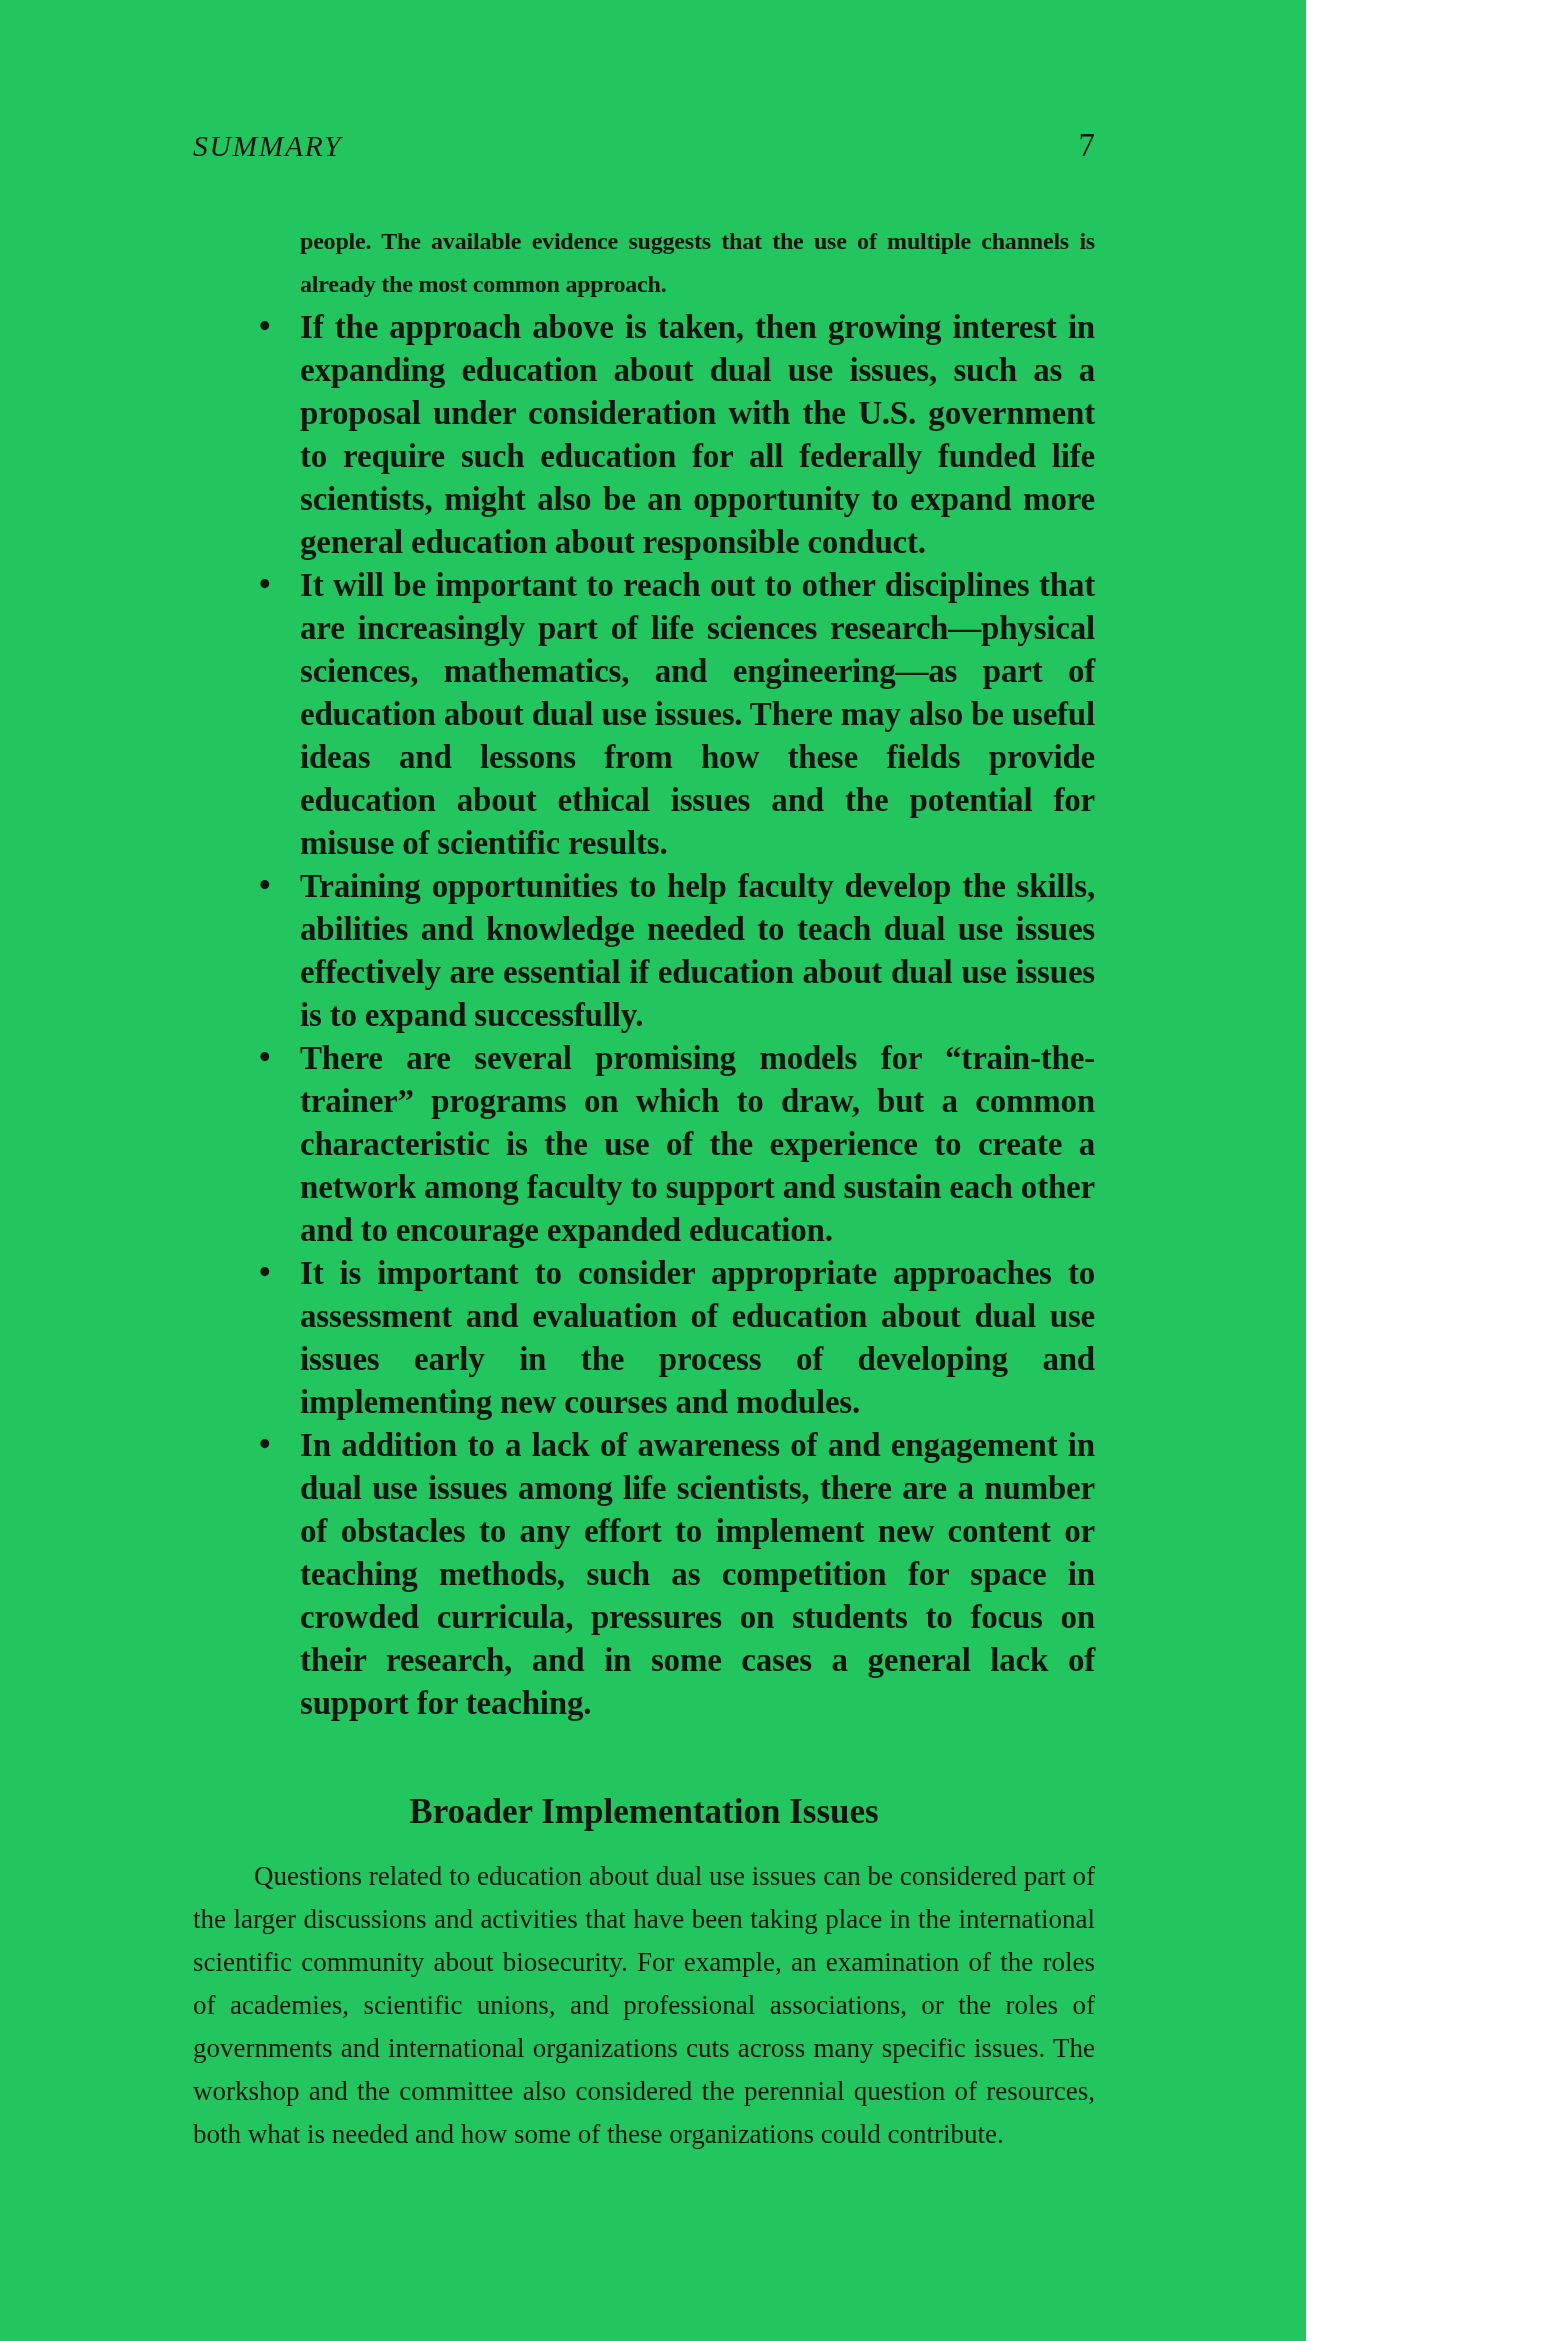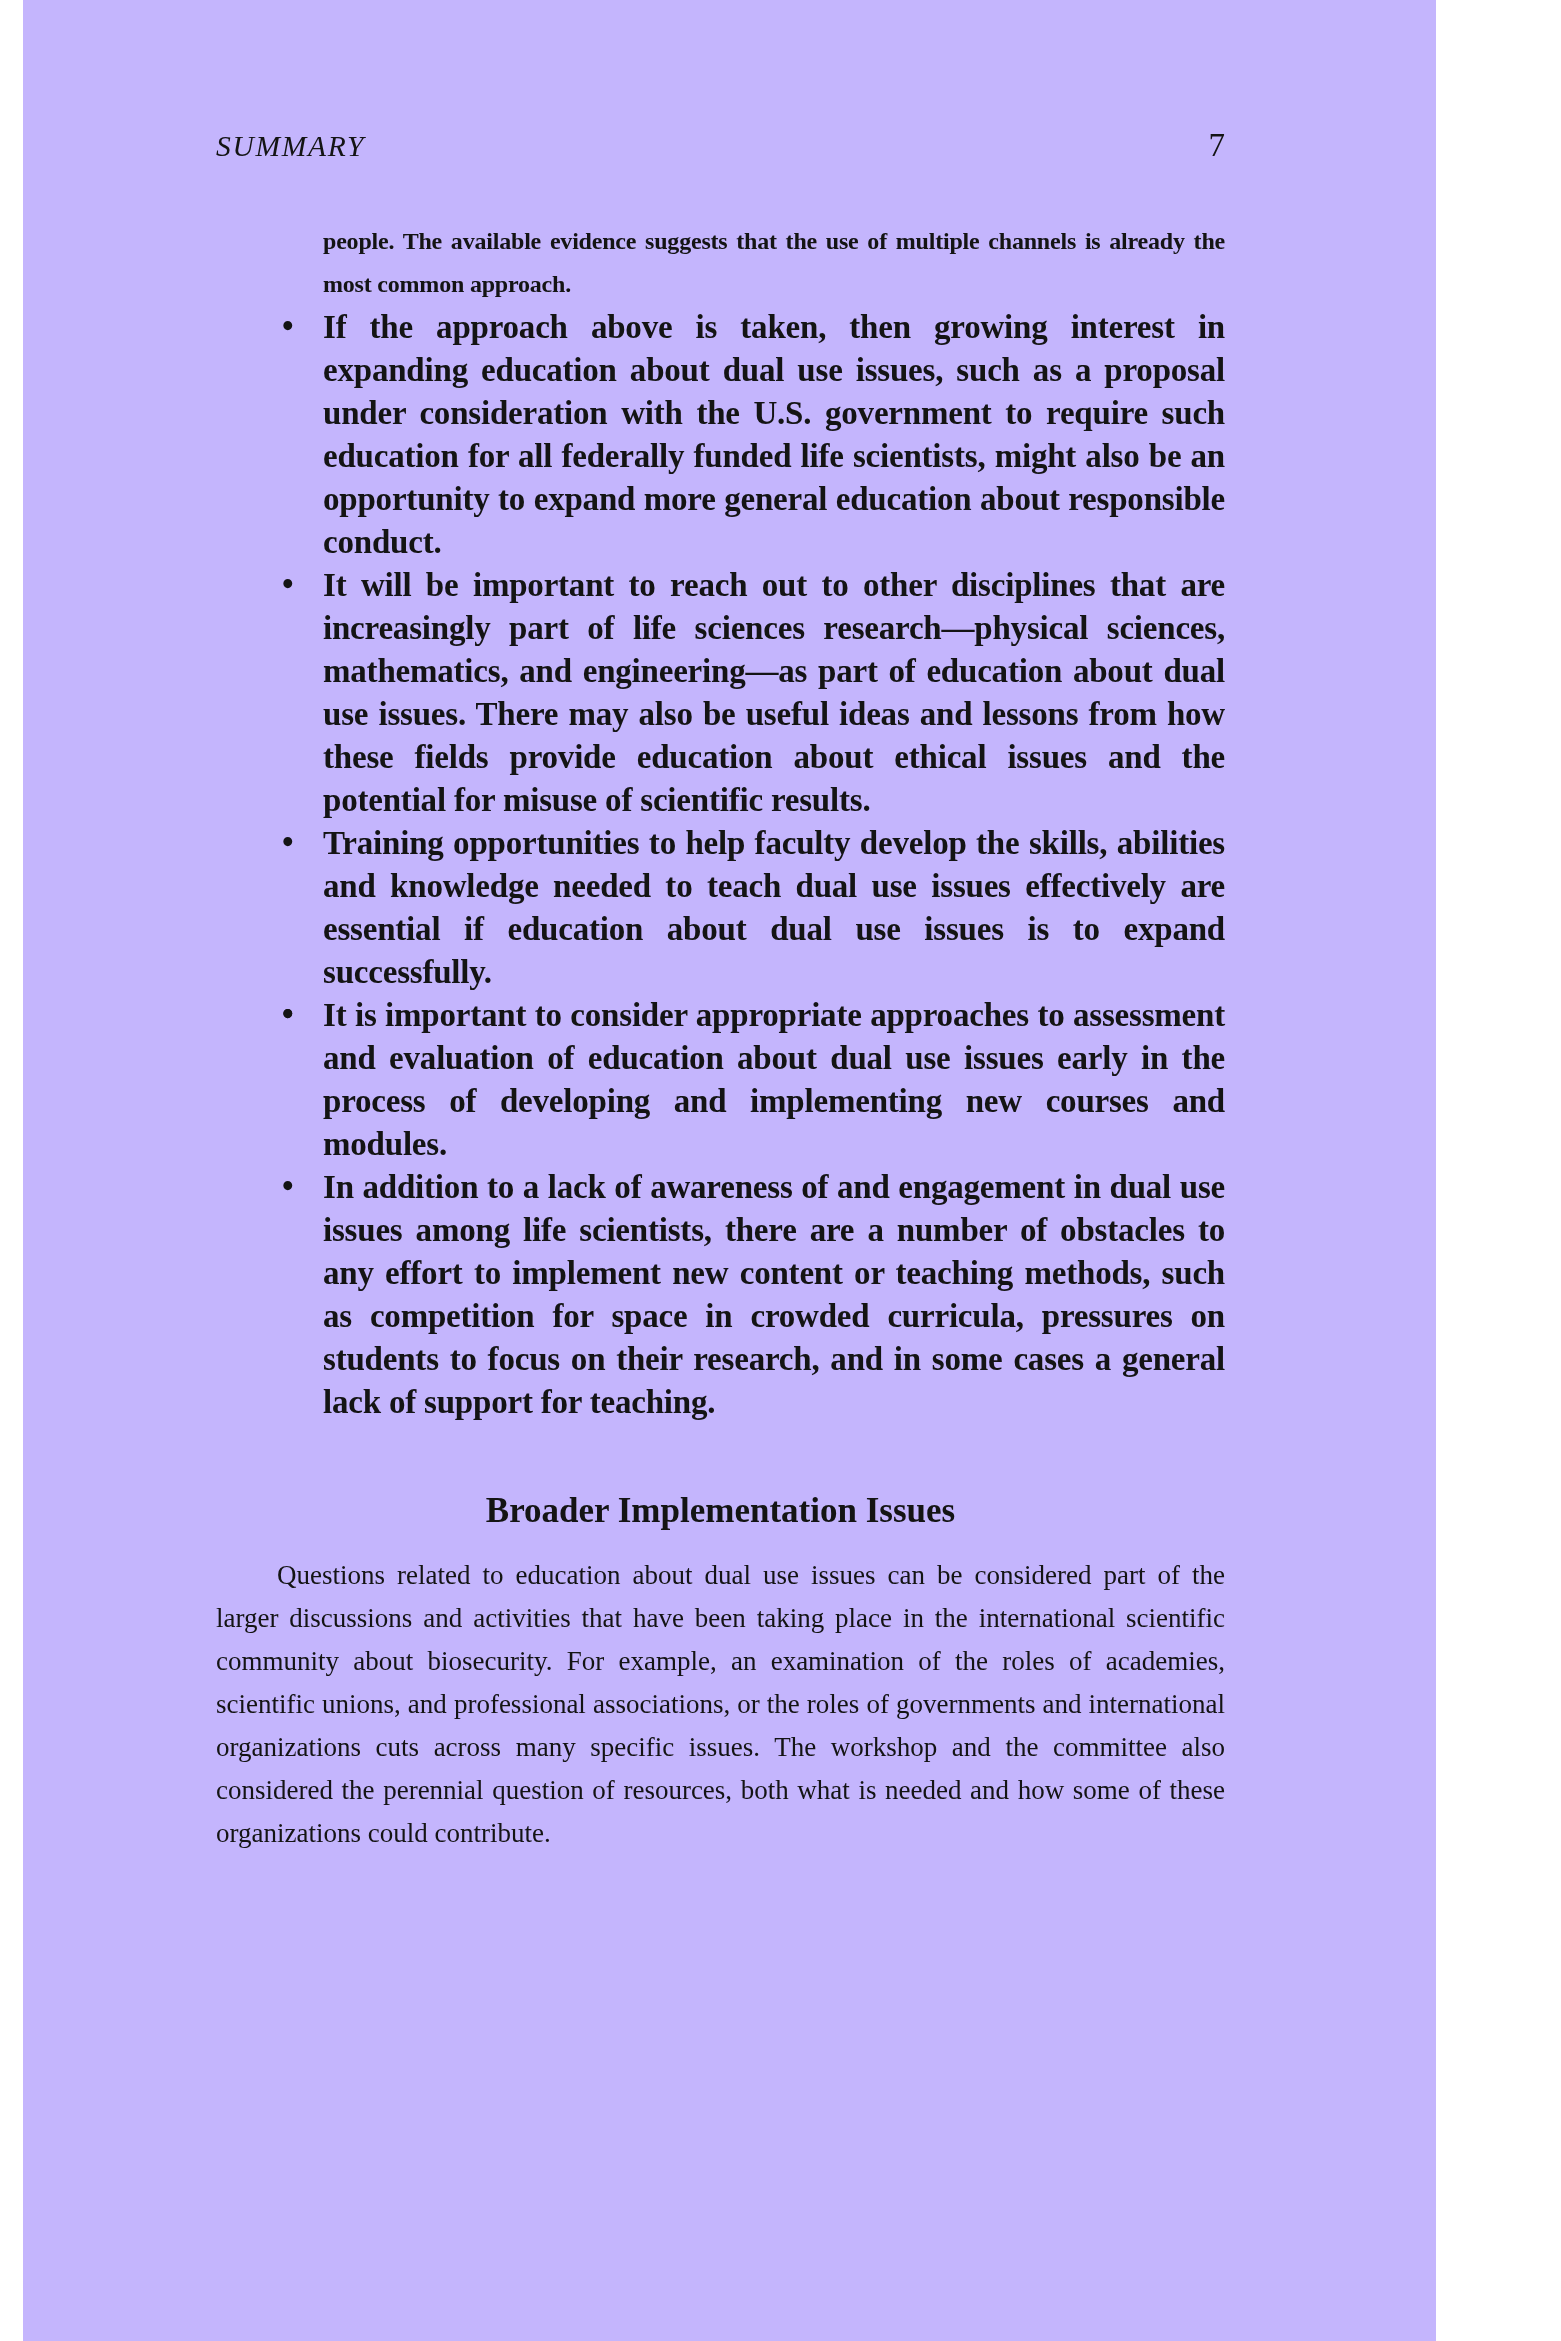--- a/index.html
+++ b/index.html
@@ -1,23 +1,22 @@
 <!DOCTYPE html>
 <html style="font-size:14px"><head>
 <meta charset="utf-8">
 <style>
   html,body{margin:0;padding:0;background:#ffffff;}
   .page{
     position:relative;
-    width:1413px;height:2342px;
-    background:#c4b5fd;
+    width:1306px;height:2342px;
+    background:#22c55e;
     color:#141414;
     font-family:"Liberation Serif", serif;
     overflow:hidden;
-    margin-left:23px;
   }
   .page-header{
     position:absolute;
     left:193px;right:211px;top:127px;
     display:flex;
     justify-content:space-between;
     align-items:baseline;
   }
   .running-title{
     font-style:italic;
@@ -93,20 +92,21 @@
       <li>
         <span class="marker">•</span>
         <span class="bullet-text">It will be important to reach out to other disciplines that are increasingly part of life sciences research—physical sciences, mathematics, and engineering—as part of education about dual use issues. There may also be useful ideas and lessons from how these fields provide education about ethical issues and the potential for misuse of scientific results.</span>
       </li>
       <li>
         <span class="marker">•</span>
         <span class="bullet-text">Training opportunities to help faculty develop the skills, abilities and knowledge needed to teach dual use issues effectively are essential if education about dual use issues is to expand successfully.</span>
       </li>
       <li>
         <span class="marker">•</span>
+        <span class="bullet-text">There are several promising models for “train-the-trainer” programs on which to draw, but a common characteristic is the use of the experience to create a network among faculty to support and sustain each other and to encourage expanded education.</span>
       </li>
       <li>
         <span class="marker">•</span>
         <span class="bullet-text">It is important to consider appropriate approaches to assessment and evaluation of education about dual use issues early in the process of developing and implementing new courses and modules.</span>
       </li>
       <li>
         <span class="marker">•</span>
         <span class="bullet-text">In addition to a lack of awareness of and engagement in dual use issues among life scientists, there are a number of obstacles to any effort to implement new content or teaching methods, such as competition for space in crowded curricula, pressures on students to focus on their research, and in some cases a general lack of support for teaching.</span>
       </li>
     </ul>

